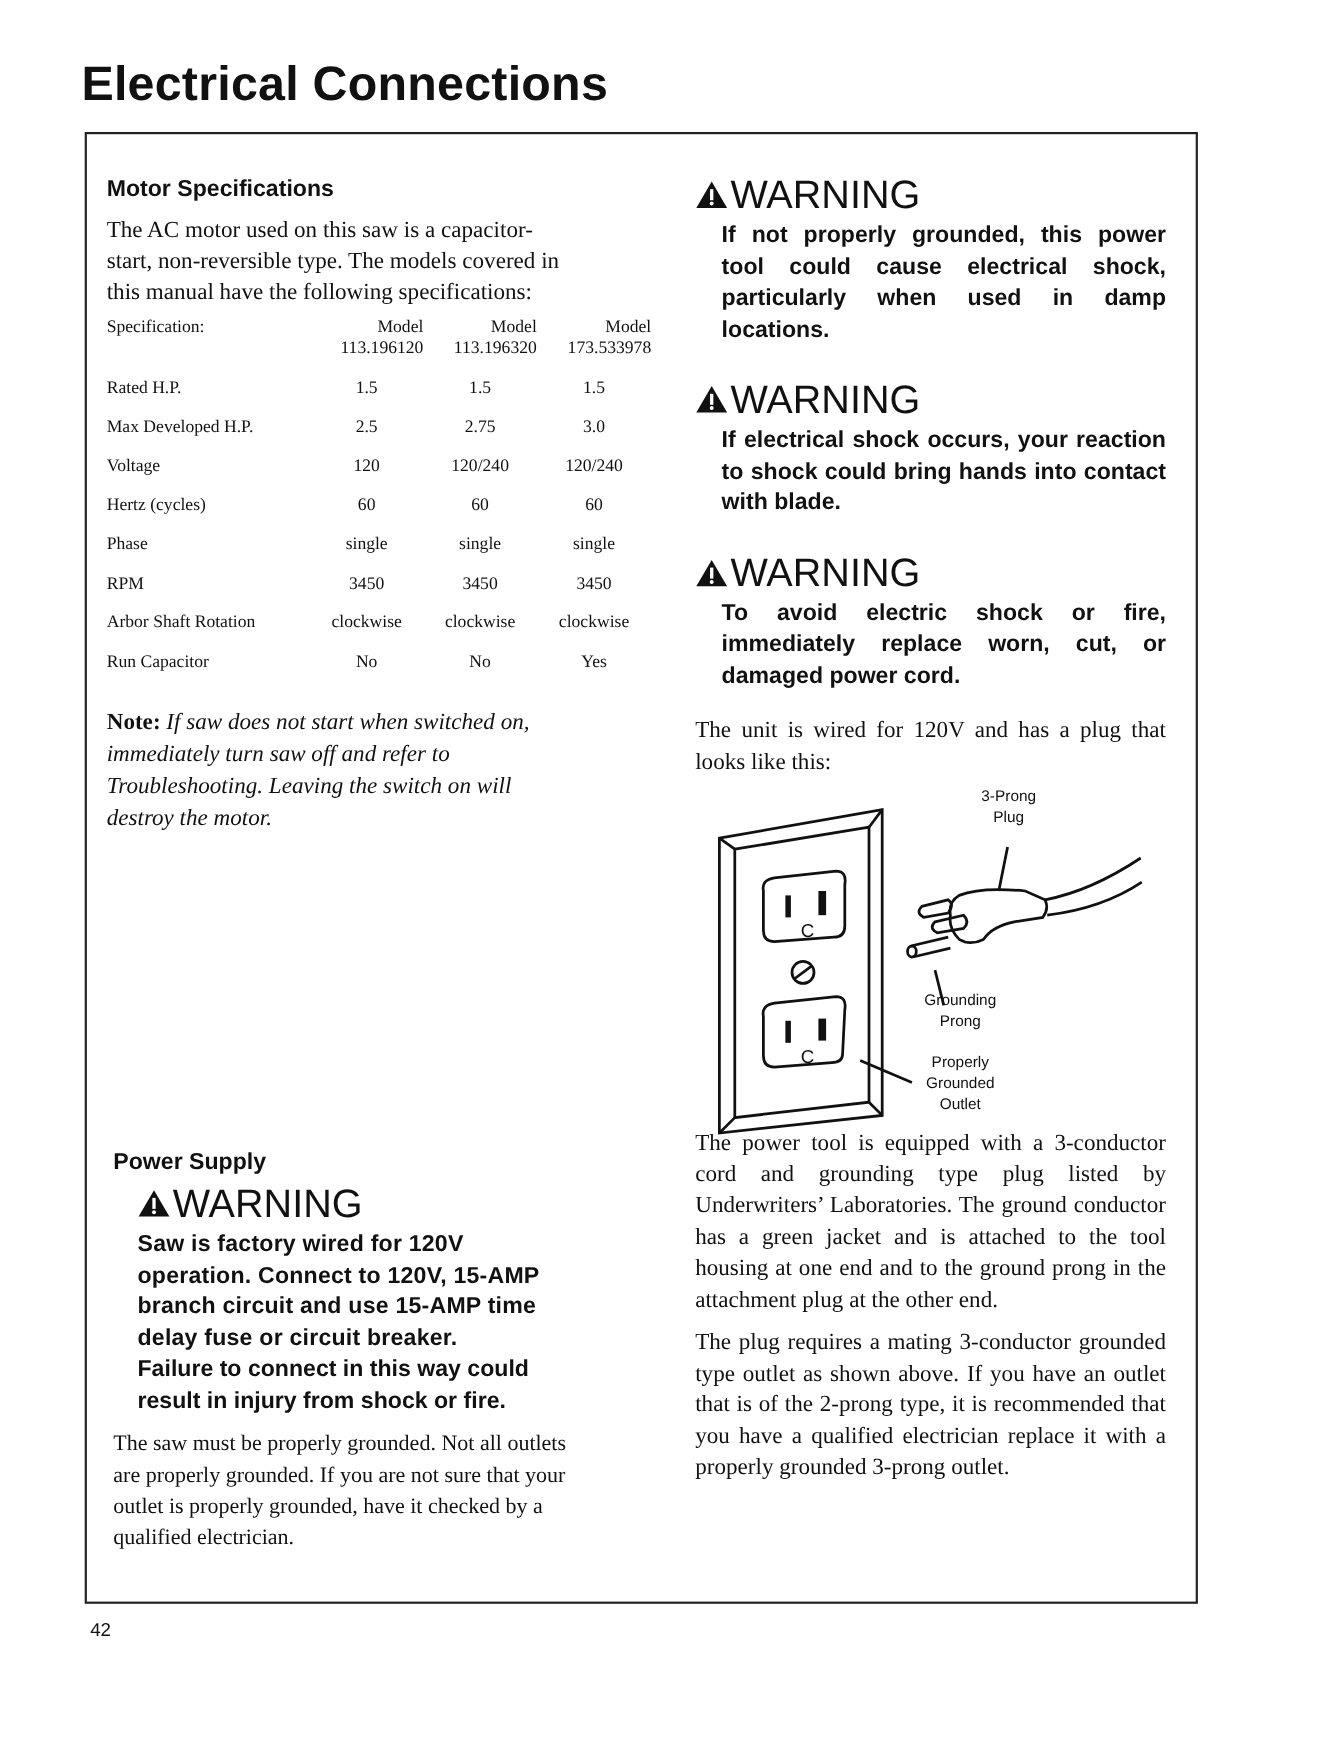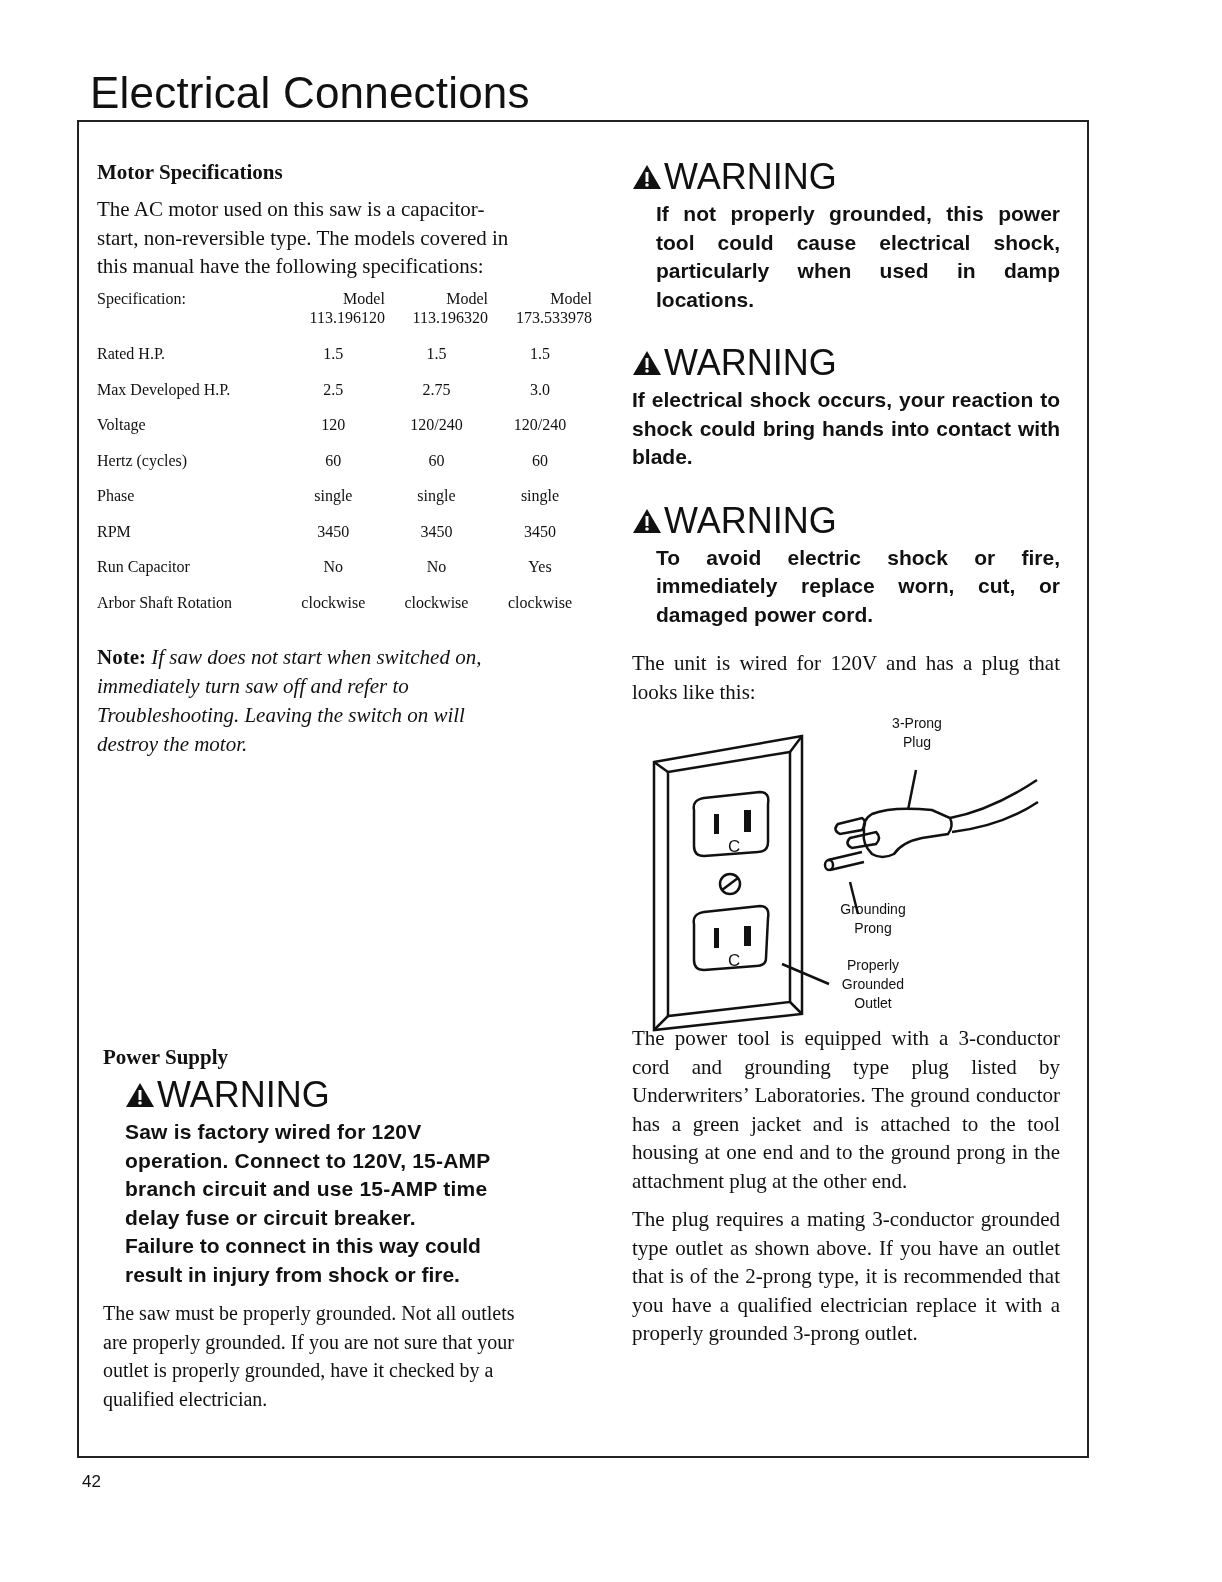--- a/index.html
+++ b/index.html
@@ -1,22 +1,22 @@
 <!DOCTYPE html>
 <html><head>
 <meta charset="utf-8">
 <style>
   html, body { margin:0; padding:0; background:#fff; }
   body { width:1222px; height:1582px; position:relative; color:#111; overflow:hidden; }
-  #page-title { position:absolute; left:74px; top:52px; font-family:"Liberation Sans", sans-serif; font-weight:normal; font-size:44px; letter-spacing:0.2px; margin:16px; }
+  #page-title { position:absolute; left:74px; top:52px; font-family:"Liberation Sans", sans-serif; font-weight:bold; font-size:44px; letter-spacing:0.2px; margin:0; }
   #frame { position:absolute; left:77px; top:120px; width:1008px; height:1334px; border:2px solid #222; border-top-width:2px; }
   .col { position:absolute; }
   #left { left:97px; top:160px; width:500px; }
   #right { left:632px; top:156px; width:428px; }
-  h2.sec { font-family:Liberation Serif, serif; font-weight:bold; font-size:21px; margin:0 0 10px 0; }
+  h2.sec { font-family:Liberation Sans, sans-serif; font-weight:bold; font-size:21px; margin:0 0 10px 0; }
   p.body { font-family:"Liberation Serif", serif; font-size:21px; line-height:28.5px; margin:0; }
   p.just { text-align:justify; }
   table.spec { border-collapse:collapse; font-family:"Liberation Serif", serif; font-size:16px; margin-top:8px; width:495px; }
   table.spec td, table.spec th { padding:0; height:35.5px; vertical-align:middle; font-weight:normal; }
   table.spec th { text-align:right; line-height:19px; height:auto; padding-bottom:10px; vertical-align:top; }
   table.spec th.label { text-align:left; }
   table.spec td.v { text-align:center; }
   .note { font-family:"Liberation Serif", serif; font-size:21px; line-height:29px; margin-top:22px; }
   .note b { font-weight:bold; }
   .note i { font-style:italic; }
@@ -84,31 +84,31 @@
           <td class="v">single</td>
           <td class="v">single</td>
         </tr>
       <tr>
           <td>RPM</td>
           <td class="v">3450</td>
           <td class="v">3450</td>
           <td class="v">3450</td>
         </tr>
       <tr>
+          <td>Arbor Shaft Rotation</td>
+          <td class="v">clockwise</td>
+          <td class="v">clockwise</td>
+          <td class="v">clockwise</td>
+        </tr>
+      <tr>
           <td>Run Capacitor</td>
           <td class="v">No</td>
           <td class="v">No</td>
           <td class="v">Yes</td>
         </tr>
-      <tr>
-          <td>Arbor Shaft Rotation</td>
-          <td class="v">clockwise</td>
-          <td class="v">clockwise</td>
-          <td class="v">clockwise</td>
-        </tr>
     </tbody>
   </table>
 
   <div class="note" style="width:420px;">
     <b>Note:</b>
     <i>If saw does not start when switched on, immediately turn saw off and refer to Troubleshooting. Leaving the switch on will destroy the motor.</i>
   </div>
 </div>
 
 <div id="power">
@@ -142,21 +142,21 @@
   </div>
   <div class="warn-block">
     <div class="warn-head">
       <svg viewBox="0 0 30 26">
           <polygon points="15,1 29,25 1,25" fill="#111"></polygon>
           <rect x="13.5" y="8" width="3" height="10" fill="#fff"></rect>
           <circle cx="15" cy="21" r="1.8" fill="#fff"></circle>
         </svg>
       <span>WARNING</span>
     </div>
-    <p class="warn-text" style="">If electrical shock occurs, your reaction to shock could bring hands into contact with blade.</p>
+    <p class="warn-text" style="margin-left:24px;">If electrical shock occurs, your reaction to shock could bring hands into contact with blade.</p>
   </div>
   <div class="warn-block" style="margin-bottom:20px;">
     <div class="warn-head">
       <svg viewBox="0 0 30 26">
           <polygon points="15,1 29,25 1,25" fill="#111"></polygon>
           <rect x="13.5" y="8" width="3" height="10" fill="#fff"></rect>
           <circle cx="15" cy="21" r="1.8" fill="#fff"></circle>
         </svg>
       <span>WARNING</span>
     </div>

